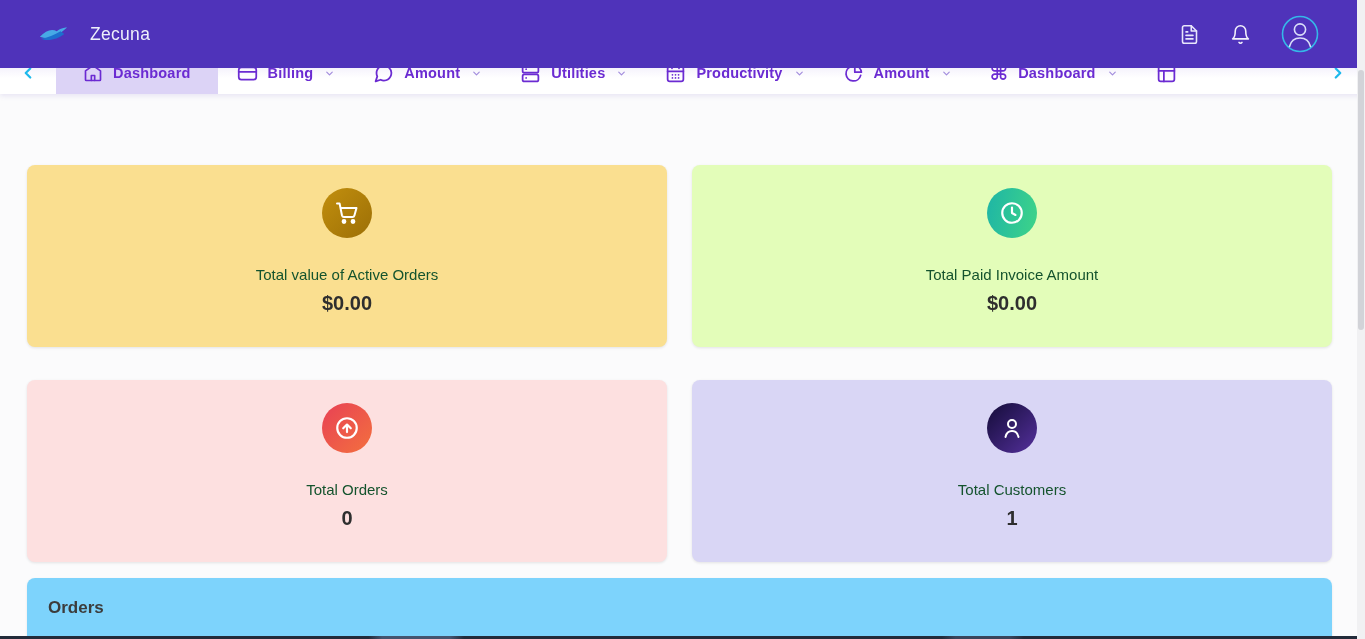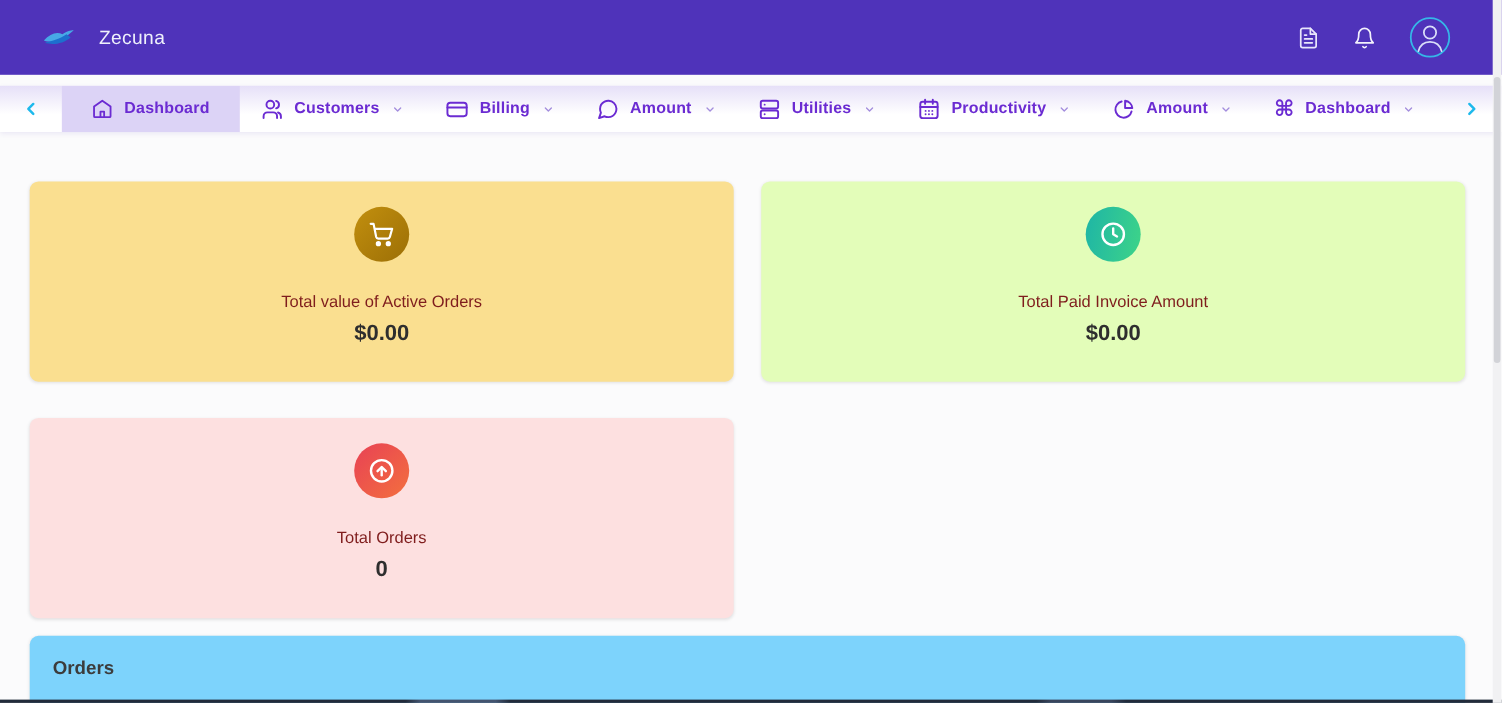--- a/index.html
+++ b/index.html
@@ -16,21 +16,21 @@
     background:#4f33ba; display:flex; align-items:center;
     justify-content:space-between; padding:0 46px 0 38px; z-index:2;
   }
   .brand { display:flex; align-items:center; gap:22px; cursor:pointer; }
   .brand-name { color:#eef0fb; font-size:17.5px; letter-spacing:.3px; }
   .top-actions { display:flex; align-items:center; gap:30px; }
   .top-icon-btn { background:none; border:none; padding:0; cursor:pointer; display:flex; align-items:center; }
 
   
   .navbar {
-    position:absolute; top:78px; left:0; width:1365px; height:42px;
+    position:absolute; top:52px; left:0; width:1365px; height:42px;
     background:linear-gradient(180deg,#e6e0f8 0%,#ffffff 62%);
     display:flex; align-items:stretch;
     box-shadow:0 2px 5px rgba(110,90,190,.14); z-index:1;
   }
   .nav-arrow {
     background:none; border:none; width:56px; flex:0 0 56px; cursor:pointer;
     display:flex; align-items:center; justify-content:center; color:#1db9ec;
   }
   .nav-arrow.right { width:54px; flex:0 0 54px; }
   .nav-items { display:flex; flex:1; overflow:hidden; white-space:nowrap; }
@@ -58,21 +58,21 @@
   .card-3 { background:#fde0e0; }
   .card-4 { background:#d9d6f5; }
   .icon-circle {
     width:50px; height:50px; border-radius:50%;
     display:flex; align-items:center; justify-content:center; color:#fff;
   }
   .ic-1 { background:linear-gradient(135deg,#c28f0e,#9c6f06); }
   .ic-2 { background:linear-gradient(100deg,#1eb5a6,#3ed488); }
   .ic-3 { background:linear-gradient(135deg,#e84155,#f3703e); }
   .ic-4 { background:linear-gradient(135deg,#140c38,#54309c); }
-  .card-label { margin-top:28px; font-size:15px; color:#7f1d1d; }
+  .card-label { margin-top:28px; font-size:15px; color:#14532d; }
   .card-value { margin-top:9px; font-size:20px; font-weight:700; color:#2e2e2e; }
 
   
   .orders-panel {
     position:absolute; top:578px; left:27px; width:1305px; height:61px;
     background:#7dd3fc; border-radius:8px 8px 0 0;
     box-shadow:0 1px 3px rgba(0,0,0,.08);
   }
   .orders-title { margin:20px 0 0 21px; font-size:17px; font-weight:700; color:#3c3c3c; }
 
@@ -143,36 +143,20 @@
     <div class="nav-item active">
       <span class="ni">
         <svg width="20" height="20" viewBox="0 0 24 24" fill="none" stroke="currentColor" stroke-width="2" stroke-linecap="round" stroke-linejoin="round">
           <path d="M3 9.5 12 3l9 6.5V20a1 1 0 0 1-1 1H4a1 1 0 0 1-1-1z"></path>
             <path d="M10 21v-6h4v6"></path>
         </svg>
       </span>
       <span class="nl">Dashboard</span>
     </div>
 
-    <div class="nav-item">
-      <span class="ni">
-        <svg width="21" height="21" viewBox="0 0 24 24" fill="none" stroke="currentColor" stroke-width="2" stroke-linecap="round" stroke-linejoin="round">
-          <path d="M17 21v-2a4 4 0 0 0-4-4H7a4 4 0 0 0-4 4v2"></path>
-            <circle cx="10" cy="7" r="4"></circle>
-          <path d="M21 21v-2a4 4 0 0 0-3-3.87"></path>
-            <path d="M16 3.13a4 4 0 0 1 0 7.75"></path>
-        </svg>
-      </span>
-      <span class="nl">Customers</span>
-      <span class="chev">
-        <svg width="11" height="11" viewBox="0 0 24 24" fill="none" stroke="currentColor" stroke-width="2.6" stroke-linecap="round" stroke-linejoin="round">
-            <polyline points="6 9 12 15 18 9"></polyline>
-          </svg>
-      </span>
-    </div>
 
     <div class="nav-item">
       <span class="ni">
         <svg width="21" height="21" viewBox="0 0 24 24" fill="none" stroke="currentColor" stroke-width="2" stroke-linecap="round" stroke-linejoin="round">
           <rect x="2" y="5" width="20" height="14" rx="3"></rect>
             <line x1="2" y1="10" x2="22" y2="10"></line>
         </svg>
       </span>
       <span class="nl">Billing</span>
       <span class="chev">
@@ -313,20 +297,30 @@
       <svg width="26" height="26" viewBox="0 0 24 24" fill="none" stroke="#fff" stroke-width="2" stroke-linecap="round" stroke-linejoin="round">
         <circle cx="12" cy="12" r="9"></circle>
           <polyline points="8.5 12.3 12 8.8 15.5 12.3"></polyline>
           <line x1="12" y1="9.3" x2="12" y2="15.8"></line>
       </svg>
     </div>
     <div class="card-label">Total Orders</div>
     <div class="card-value">0</div>
   </div>
 
+  <div class="card card-4">
+    <div class="icon-circle ic-4">
+      <svg width="24" height="24" viewBox="0 0 24 24" fill="none" stroke="#fff" stroke-width="2" stroke-linecap="round" stroke-linejoin="round">
+        <circle cx="12" cy="8" r="4"></circle>
+          <path d="M5.5 21c.8-4 3.7-6 6.5-6s5.7 2 6.5 6"></path>
+      </svg>
+    </div>
+    <div class="card-label">Total Customers</div>
+    <div class="card-value">1</div>
+  </div>
 
 </main>
 
 <section class="orders-panel">
   <h2 class="orders-title">Orders</h2>
 </section>
 
 <div class="bottom-strip"></div>
 
 <div class="scrollbar">

